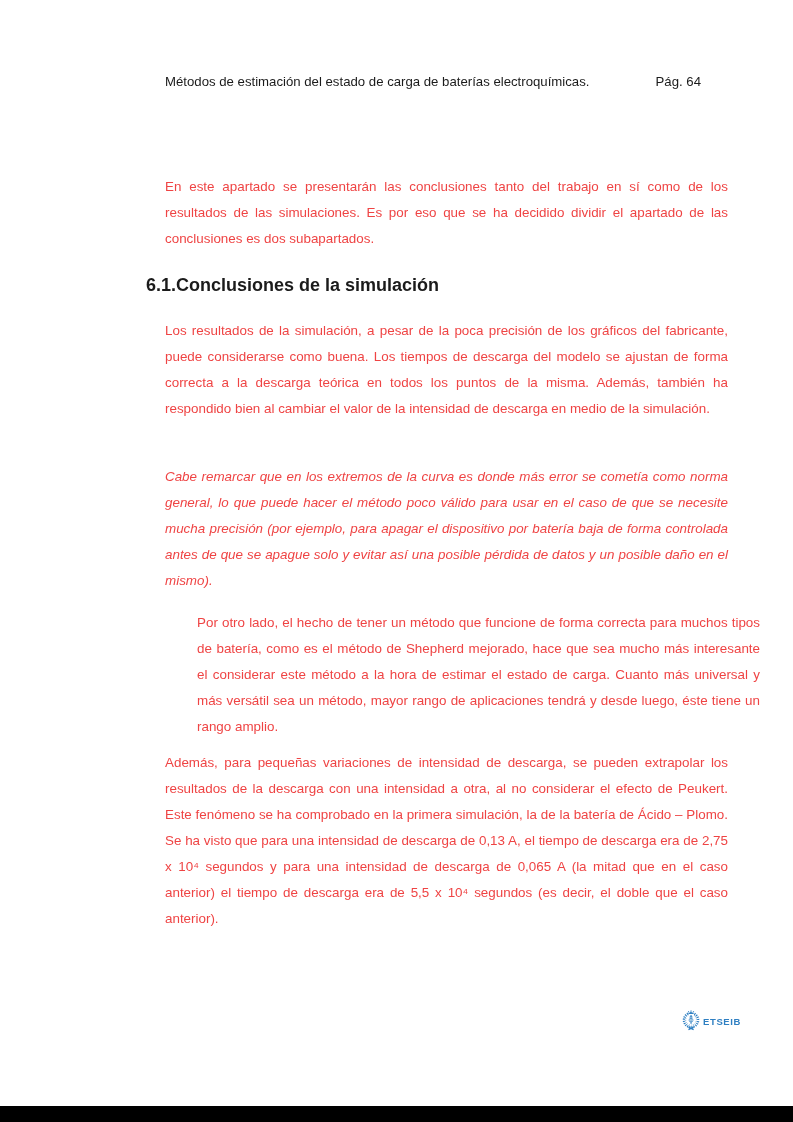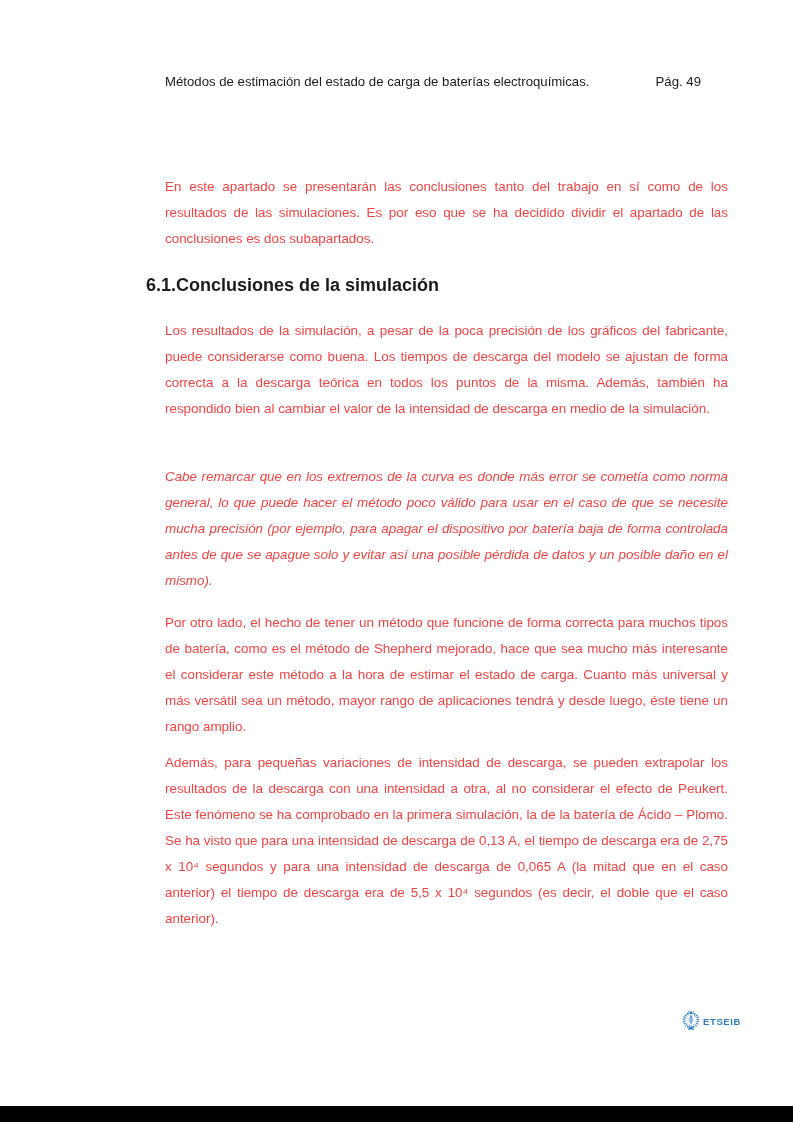--- a/index.html
+++ b/index.html
@@ -49,21 +49,21 @@
     width: 563px;
     margin: 0;
     font-size: 13.4px;
     line-height: 26px;
     text-align: justify;
     color: #ef4444;
   }
   .p-intro { top: 174px; }
   .p-sim-1 { top: 318px; }
   .p-sim-2 { top: 464px; font-style: italic; }
-  .p-sim-3 { top: 610px; }
+  .p-sim-3 { top: 610px; margin-left: 32px; }
   .p-sim-4 { top: 750px; }
   .logo {
     position: absolute;
     left: 679px;
     top: 995px;
     width: 62px;
     display: flex;
     flex-direction: row;
     align-items: center;
   }
@@ -82,21 +82,21 @@
     height: 16px;
   }
 </style>
 </head>
 <body>
 
 <div class="page">
 
   <div class="running-header">
     <span>Métodos de estimación del estado de carga de baterías electroquímicas.</span>
-    <span>Pág. 49</span>
+    <span>Pág. 64</span>
   </div>
 
 
   <p class="body-par p-intro">En este apartado se presentarán las conclusiones tanto del trabajo en sí como de los resultados de las simulaciones. Es por eso que se ha decidido dividir el apartado de las conclusiones es dos subapartados.</p>
 
   <div class="h2">
     <span class="num">6.1.</span><span>Conclusiones de la simulación</span>
   </div>
 
   <p class="body-par p-sim-1">Los resultados de la simulación, a pesar de la poca precisión de los gráficos del fabricante, puede considerarse como buena. Los tiempos de descarga del modelo se ajustan de forma correcta a la descarga teórica en todos los puntos de la misma. Además, también ha respondido bien al cambiar el valor de la intensidad de descarga en medio de la simulación.</p>

